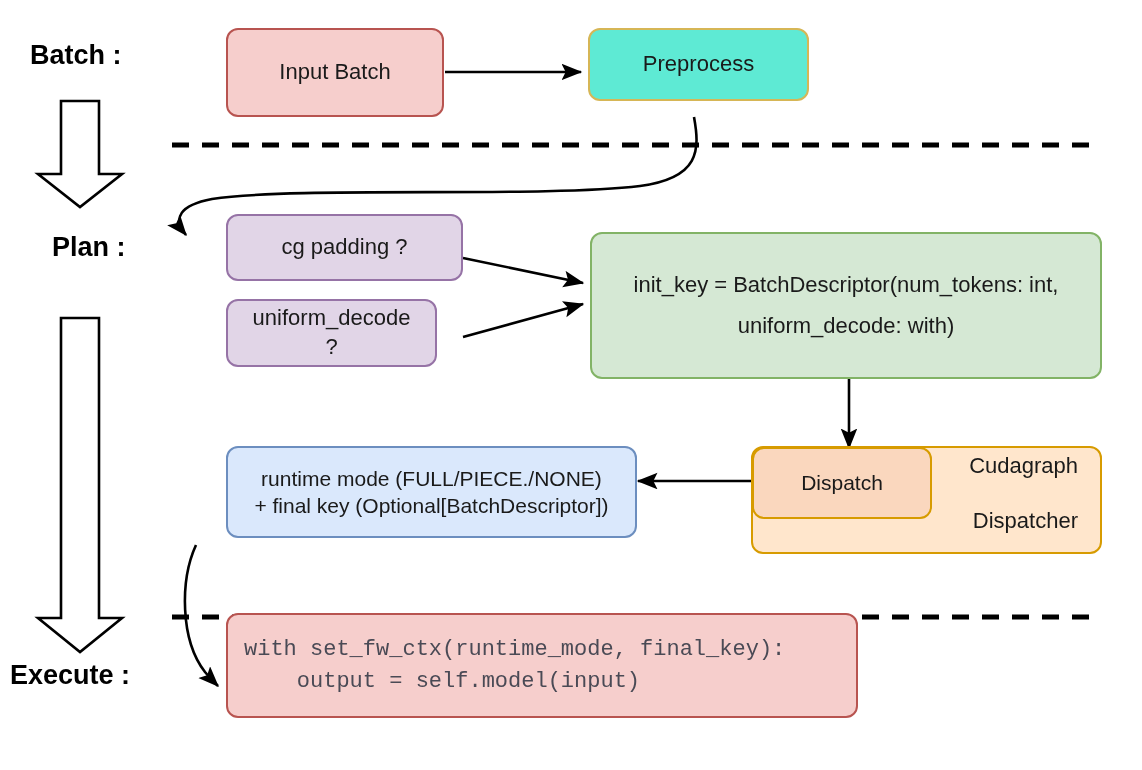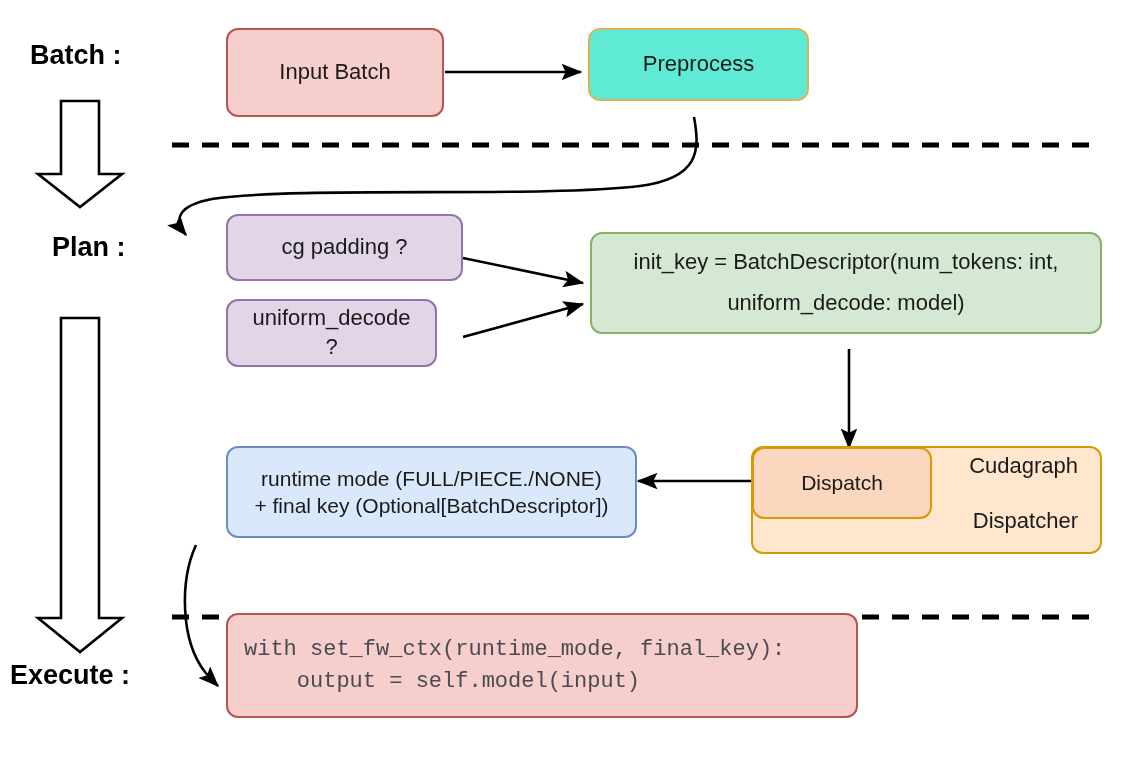--- a/index.html
+++ b/index.html
@@ -107,23 +107,23 @@
   </div>
 
   <div class="node" style="left:226px; top:214px; width:237px; height:67px; background:#e1d5e7; border-color:#9673a6;">
     <span class="node-text">cg padding ?</span>
   </div>
 
   <div class="node" style="left:226px; top:299px; width:211px; height:68px; background:#e1d5e7; border-color:#9673a6;">
     <span class="node-text">uniform_decode ?</span>
   </div>
 
-  <div class="node" style="left:590px; top:232px; width:512px; height:102px; background:#d5e8d4; border-color:#82b366; flex-direction:column;gap:12px;">
+  <div class="node" style="left:590px; top:232px; width:512px; height:147px; background:#d5e8d4; border-color:#82b366; flex-direction:column;gap:12px;">
     <span class="node-text">init_key = BatchDescriptor(num_tokens: int,</span>
-    <span class="node-text">uniform_decode: model)</span>
+    <span class="node-text">uniform_decode: with)</span>
   </div>
 
   <div class="node" style="left:751px; top:446px; width:351px; height:108px; background:#ffe6cc; border-color:#d79b00; flex-direction:column; justify-content:space-between; align-items:flex-end; padding-right:22px; padding-bottom:16px;">
     <span class="node-text">Cudagraph</span>
     <span class="node-text">Dispatcher</span>
   </div>
 
   <div class="node" style="left:752px; top:447px; width:180px; height:72px; background:#fad7be; border-color:#d79b00; font-size:21px;">
     <span class="node-text">Dispatch</span>
   </div>

